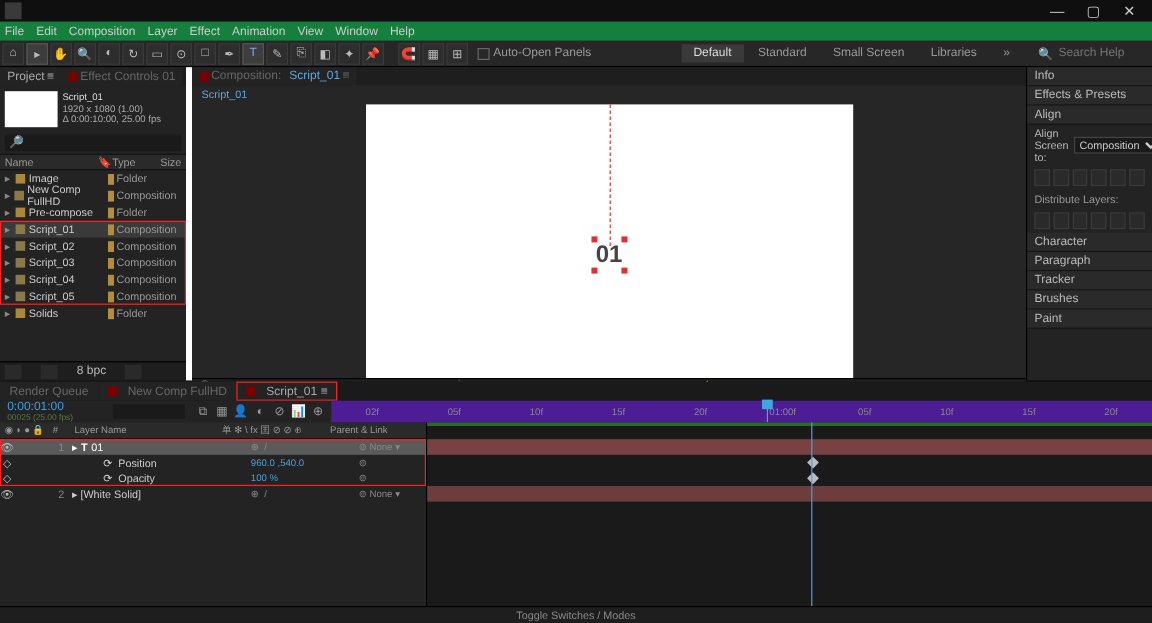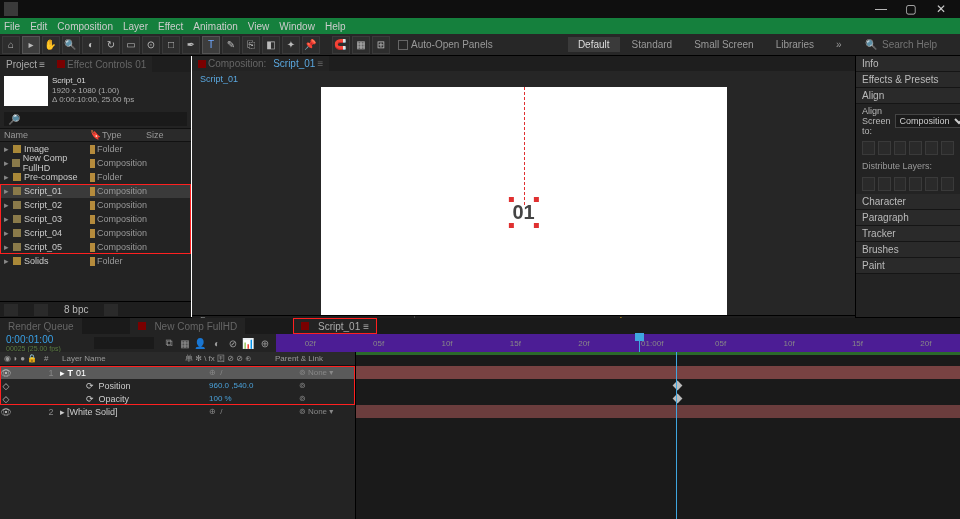--- a/index.html
+++ b/index.html
@@ -14,21 +14,21 @@
   .tbtn { width: 18px; height: 18px; background: #2d2d2d; display:flex; align-items:center; justify-content:center; color:#bbb; font-size:10px; cursor:pointer; border:1px solid #3a3a3a; }
   .tbtn.active { background:#3d3d3d; border-color:#555; }
   .toolbar .chk { display:flex; align-items:center; gap:3px; margin-left:6px; color:#999; font-size:10px; }
   .toolbar .flex { flex:1; }
   .wsbtn { padding: 2px 10px; color:#999; font-size:10px; cursor:pointer;text-align:right; }
   .wsbtn.active { background:#3a3a3a; color:#ddd; }
   .search { display:flex; align-items:center; gap:4px; padding:0 6px; color:#888; margin-left:6px; }
   .search input { background:transparent; border:none; color:#888; font-size:10px; width:70px; outline:none; }
 
   .main { display:flex; height: 261px; }
-  .projectpanel { width: 192px; background:#232323; display:flex; flex-direction:column; border-right:1px solid #ffffff; }
+  .projectpanel { width: 160px; background:#232323; display:flex; flex-direction:column; border-right:5px solid #ffffff; }
   .tabs { display:flex; background:#1e1e1e; height:16px; font-size:10px; }
   .tab { padding: 2px 6px; background:#232323; color:#aaa; display:flex; align-items:center; gap:2px; cursor:pointer; }
   .tab.dim { color:#666; }
   .projheader { display:flex; padding:4px; gap:4px; }
   .thumbn { width:44px; height:30px; background:#fff; }
   .projinfo { font-size:8px; color:#aaa; line-height:1.2; }
   .projsearch { height:14px; margin:2px 4px; background:#1a1a1a; display:flex; align-items:center; padding:0 4px; color:#666; }
   .projcols { display:flex; background:#2a2a2a; height:14px; font-size:9px; align-items:center; padding:0 4px; color:#999; border-top:1px solid #111; border-bottom:1px solid #111;}
   .projcols .c1 { width:86px; }
   .projcols .c2 { width:44px; }
@@ -58,21 +58,21 @@
 
   .rightpanel { width:105px; background:#232323; display:flex; flex-direction:column; border-left:1px solid #000; }
   .rphdr { height:16px; background:#2a2a2a; padding:2px 6px; font-size:10px; color:#bbb; cursor:pointer; border-bottom:1px solid #151515; }
   .rpsub { padding:3px 6px; font-size:9px; color:#999; }
   .aligndrop { display:flex; align-items:center; gap:4px; padding:2px 6px; font-size:9px; }
   .aligndrop select { background:#1a1a1a; color:#ccc; border:1px solid #444; font-size:9px; height:14px; }
   .iconrow { display:flex; gap:3px; padding:3px 6px; }
   .aicon { width:14px; height:14px; background:#2a2a2a; border:1px solid #3a3a3a; }
 
   .timeline { height:202px; background:#1e1e1e; display:flex; flex-direction:column; border-top:1px solid #000; }
-  .tltabs { display:flex; height:16px; background:#1a1a1a; font-size:10px;gap:48px; }
+  .tltabs { display:flex; height:16px; background:#1a1a1a; font-size:10px; }
   .tltab { padding:2px 8px; background:#232323; color:#aaa; display:flex; align-items:center; gap:3px; }
   .tltab.dim { color:#666; }
   .tltab.red { outline:1px solid #ff2020; outline-offset:-1px; }
   .tlhead { display:flex; height:18px; background:#232323; align-items:center; }
   .tc { width:90px; padding:0 6px; color:#39a0e6; font-size:10px; }
   .tlsearch { width:60px; height:12px; background:#1a1a1a; margin:0 4px; }
   .tlicons { display:flex; gap:2px; padding:0 4px; }
   .tlicon { width:14px; height:14px; color:#999; display:flex; align-items:center; justify-content:center; font-size:10px; }
   .ruler { flex:1; position:relative; background:#4c1d95; height:18px; }
   .ruler .marks { display:flex; position:absolute; left:0; right:0; top:5px; font-size:8px; color:#888; }
@@ -408,13 +408,14 @@
     </div>
     <div class="trackarea">
       <div class="wabar" style="width:100%"></div>
       <div class="layerbar" style="top:14px;width:100%"></div>
       <div class="layerbar" style="top:53px;width:100%;background:#7a4444"></div>
       <div class="keydia" style="top:30px;left:52.7%"></div>
       <div class="keydia" style="top:43px;left:52.7%"></div>
       <div class="ctiLine" style="left:53%"></div>
     </div>
   </div>
+  <div class="tlfoot">Toggle Switches / Modes</div>
 </div>
 
 </body></html>

